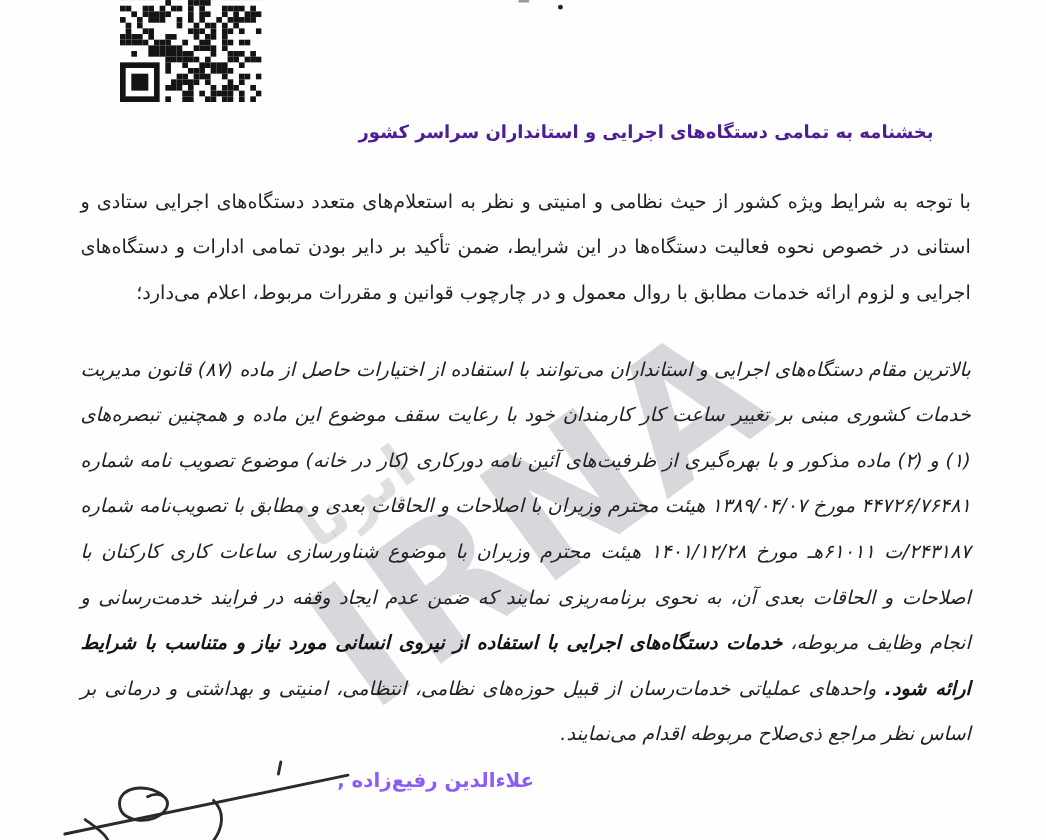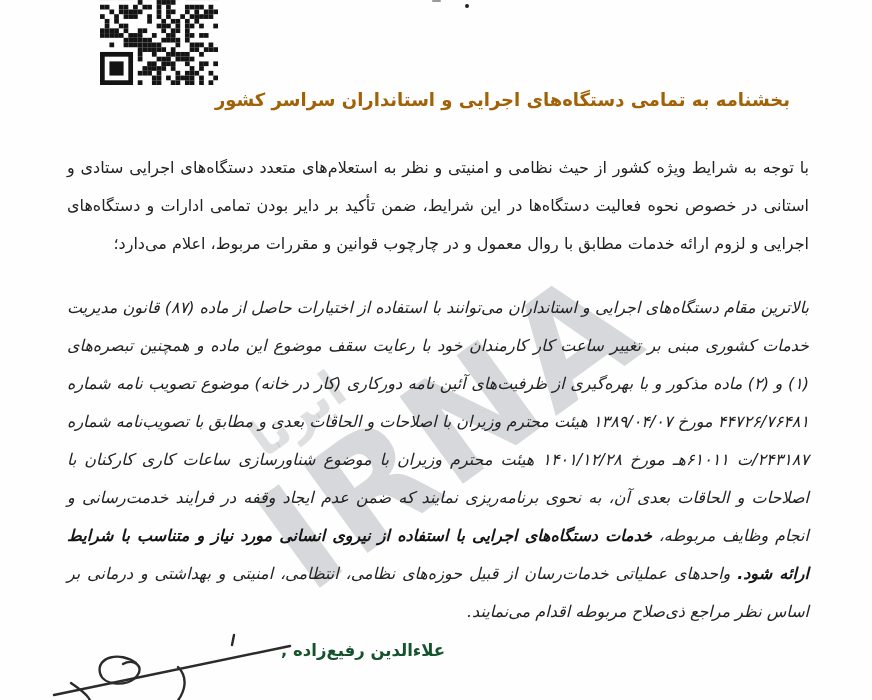--- a/index.html
+++ b/index.html
@@ -33,35 +33,35 @@
   .qr{
     position:absolute;left:100px;top:-33px;width:118px;height:118px;
     z-index:2;
   }
   .artifact-dot{position:absolute;background:#222;border-radius:50%;z-index:2;}
   .dot1{left:465px;top:4px;width:4px;height:4px;}
   .dot2{left:432px;top:0px;width:9px;height:2px;opacity:.45;border-radius:2px;}
   
   .title{
     position:absolute;top:84px;right:77px;
-    margin:5px;font-size:18px;font-weight:bold;color:#a16207;
+    margin:17px;font-size:15px;font-weight:bold;color:#4c1d95;
     white-space:nowrap;z-index:3;
   }
   .para{
     position:absolute;right:60px;left:64px;margin:3px;
     font-size:16px;line-height:38px;
     text-align:justify;color:#222;
     z-index:3;
   }
   .p1{top:146px;}
   .p2{top:286px;font-style:italic;}
   .bold{font-weight:bold;color:#141414;}
   .sig-name{
     position:absolute;left:281px;top:641px;
-    font-size:16.5px;font-weight:bold;color:#14532d;
+    font-size:16.5px;font-weight:bold;color:#8b5cf6;
     z-index:4;white-space:nowrap;
   }
   .sig-scribble{
     position:absolute;left:38px;top:633px;
     z-index:4;
   }
 </style>
 </head>
 <body>
 

